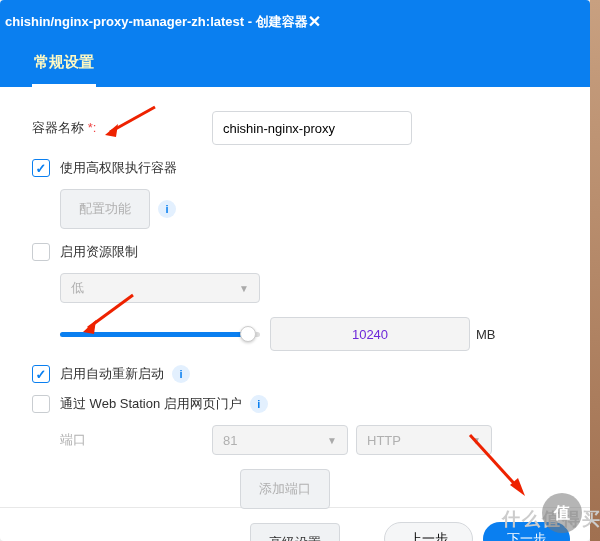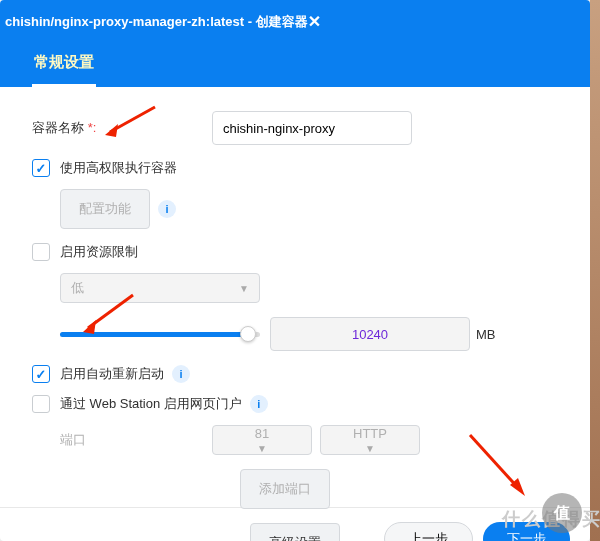--- a/index.html
+++ b/index.html
@@ -21,21 +21,21 @@
 .checkbox-row { display: flex; align-items: center; margin-bottom: 12px; }
 .chk { width: 18px; height: 18px; border: 1px solid #c9cdd1; border-radius: 3px; margin-right: 10px; display: inline-flex; align-items: center; justify-content: center; cursor: pointer; }
 .chk.checked { border-color: #0a7ff0; }
 .chk.checked::after { content: "✓"; color: #0a7ff0; font-weight: bold; font-size: 13px; }
 .btn { height: 40px; padding: 0 18px; border-radius: 4px; border: 1px solid #d5d8dc; background: #f0f2f4; color: #303030; font-size: 13px; cursor: pointer; display: inline-flex; align-items: center; }
 .btn.disabled { color: #b0b0b0; cursor: default; }
 .info-icon { width: 18px; height: 18px; border-radius: 50%; background: #e3f0fe; color: #0a7ff0; display: inline-flex; align-items: center; justify-content: center; font-size: 11px; font-weight: bold; margin-left: 8px; cursor: help; }
 .indent { margin-left: 28px; }
 .dropdown { width: 200px; height: 30px; border: 1px solid #d5d8dc; border-radius: 4px; background: #fff; display: flex; align-items: center; justify-content: space-between; padding: 0 10px; color: #303030; cursor: pointer; }
 .dropdown.disabled { background: #f4f4f4; color: #b0b0b0; cursor: default; }
-.dropdown.small { width: 100px; flex-direction: column; }
+.dropdown.small { width: 136px; }
 .chev { font-size: 10px; color: #aaa; }
 .slider-wrap { width: 200px; display: flex; align-items: center; }
 .slider-track { height: 5px; background: #ddd; border-radius: 3px; flex: 1; position: relative; }
 .slider-fill { height: 5px; background: #0a7ff0; border-radius: 3px; width: 95%; }
 .slider-thumb { width: 16px; height: 16px; border-radius: 50%; background: #fff; border: 1px solid #ccc; position: absolute; right: 2%; top: -6px; box-shadow: 0 1px 3px rgba(0,0,0,.2); }
 .mem-input { width: 70px; margin-left: 10px; text-align: center; }
 .unit { margin-left: 6px; color: #303030; }
 .footer { border-top: 1px solid #e8e8e8; padding: 14px 20px; display: flex; justify-content: flex-end; gap: 10px; }
 .btn-round { height: 34px; padding: 0 24px; border-radius: 18px; border: 1px solid #d5d8dc; background: #f5f6f7; font-size: 13px; cursor: pointer; }
 .btn-round.primary { background: #0a7ff0; color: #fff; border: none; }

